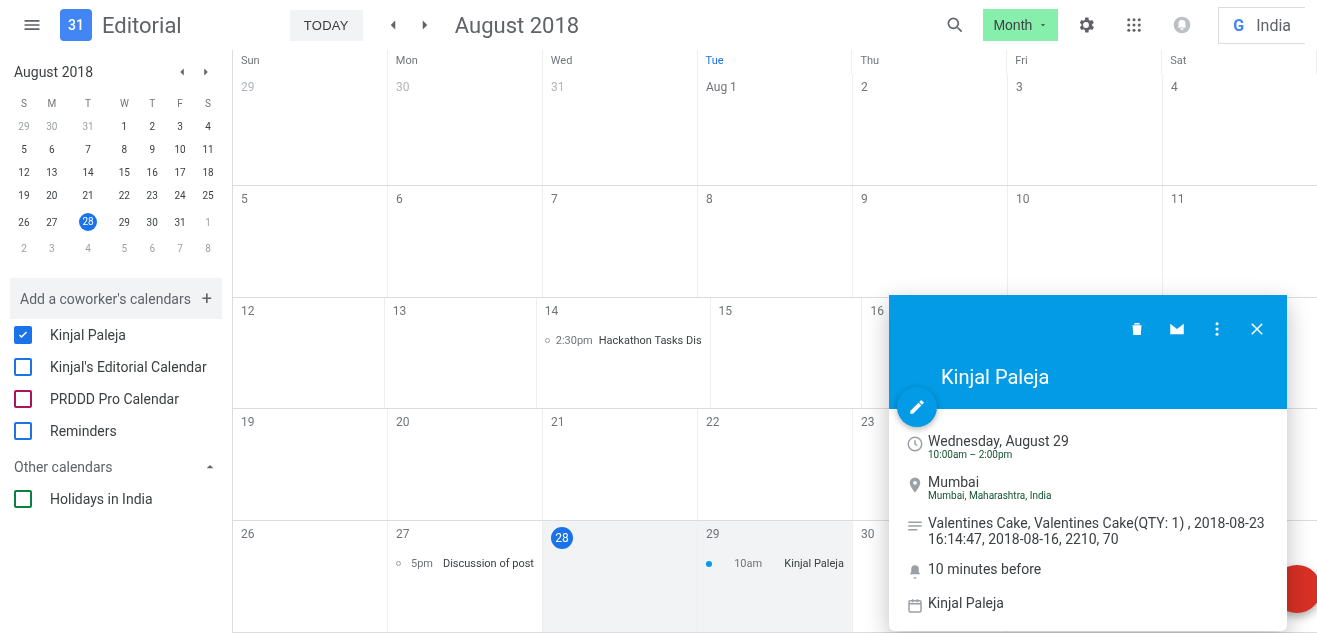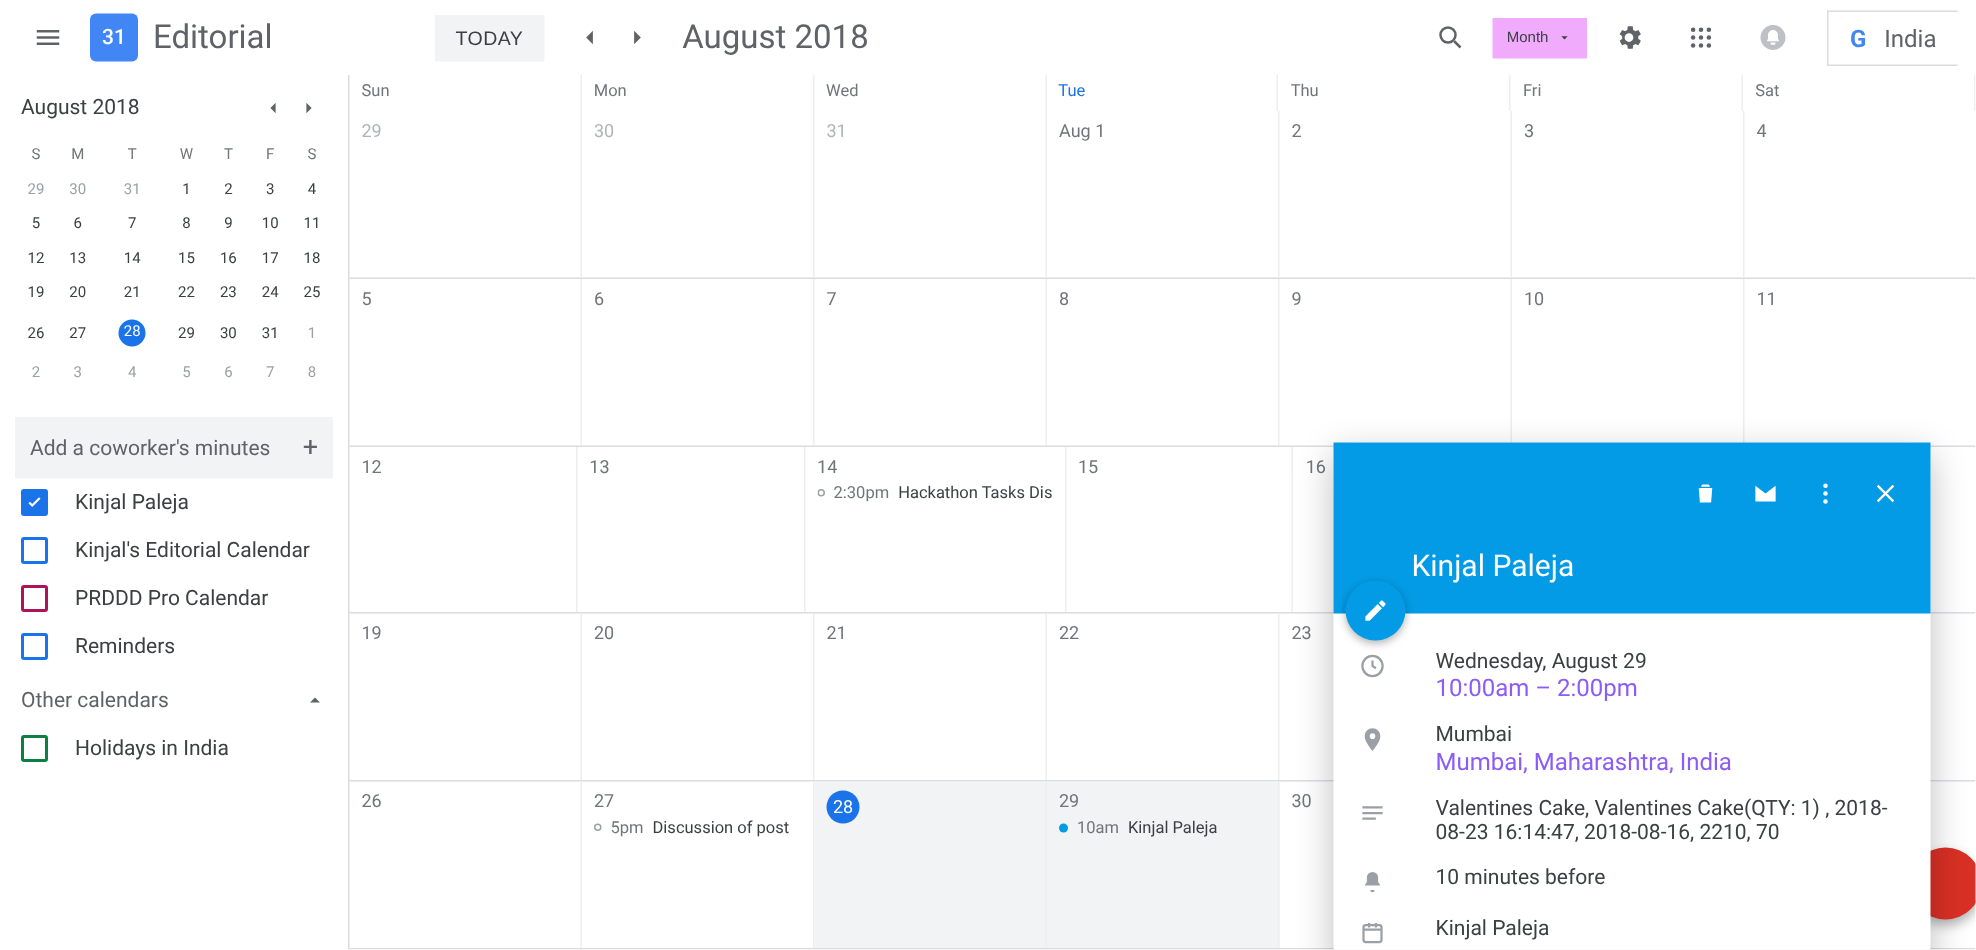--- a/index.html
+++ b/index.html
@@ -9,21 +9,21 @@
 .logo-wrap { display: flex; align-items: center; gap: 10px; margin-left: 8px; }
 .logo-box { width: 32px; height: 32px; background: #4285f4; color: #fff; font-size: 14px; font-weight: 500; display: flex; align-items: center; justify-content: center; border-radius: 4px; }
 .logo-text { font-size: 22px; color: #5f6368; }
 .header-sp1 { width: 108px; }
 .today-btn { background: #f1f3f4; border: none; padding: 8px 14px; font-size: 13px; color: #3c4043; font-weight: 500; cursor: pointer; letter-spacing: .3px; }
 .nav-arrows { display: flex; margin-left: 14px; }
 .nav-arrow { width: 32px; height: 32px; display: flex; align-items: center; justify-content: center; color: #5f6368; cursor: pointer; }
 .current-period { font-size: 22px; color: #5f6368; margin-left: 14px; }
 .header-right { margin-left: auto; display: flex; align-items: center; gap: 8px; }
 .icon-btn { width: 40px; height: 40px; display: flex; align-items: center; justify-content: center; color: #5f6368; cursor: pointer; }
-.view-dd { background: #f0abfc; border: none; padding: 8px 10px; font-size: 10px; color: #3c4043; display: flex; align-items: center; gap: 6px; cursor: pointer; }
+.view-dd { background: #86efac; border: none; padding: 8px 10px; font-size: 14px; color: #3c4043; display: flex; align-items: center; gap: 6px; cursor: pointer; }
 .gsuite { border: 1px solid #dadce0; border-right: none; padding: 8px 14px; font-size: 16px; color: #5f6368; display: flex; align-items: center; gap: 4px; margin-left: 8px; }
 .gsuite b { color: #4285f4; font-weight: 700; }
 .main { display: flex; height: calc(100% - 50px); }
 .sidebar { width: 232px; padding: 10px 10px 0 10px; flex-shrink: 0; }
 .mini-cal-header { display: flex; align-items: center; padding: 0 4px; margin-bottom: 8px; }
 .mini-cal-title { font-size: 14px; color: #3c4043; }
 .mini-nav { margin-left: auto; display: flex; }
 .mini-nav-btn { width: 24px; height: 24px; display: flex; align-items: center; justify-content: center; color: #5f6368; cursor: pointer; }
 .mini-table { width: 100%; font-size: 10px; color: #70757a; text-align: center; border-spacing: 0; }
 .mini-table th { font-weight: 400; padding: 6px 0; }
@@ -42,35 +42,35 @@
 .grid-header-row { display: flex; height: 24px; }
 .dh { flex: 1; border-right: 1px solid #eee; border-bottom: 0; padding: 4px 8px 0 8px; font-size: 11px; color: #70757a; }
 .dh.today { color: #1a73e8; }
 .grid-body { flex: 1; display: flex; flex-direction: column; }
 .week-row { flex: 1; display: flex; border-bottom: 1px solid #dadce0; }
 .day-cell { flex: 1; border-right: 1px solid #eee; padding: 6px 8px; font-size: 12px; color: #70757a; position: relative; }
 .day-cell:last-child { border-right: none; }
 .day-cell.muted { color: #b0b4b9; }
 .day-cell.highlight { background: #f1f3f4; }
 .day-num.today-circle { background: #1a73e8; color: #fff; border-radius: 50%; display: inline-block; width: 22px; height: 22px; line-height: 22px; text-align: center; }
-.evt { font-size: 11px; color: #3c4043; margin-top: 4px; display: flex; align-items: center; gap: 6px; white-space: nowrap; overflow: hidden; }
+.evt { font-size: 11px; color: #3c4043; margin-top: 16px; display: flex; align-items: center; gap: 6px; white-space: nowrap; overflow: hidden; justify-content: space-between; }
 .evt .dot { width: 6px; height: 6px; border-radius: 50%; background: #039be5; flex-shrink: 0; }
 .evt .dot.open { background: #fff; border: 1px solid #9aa0a6; width: 5px; height: 5px; }
 .evt .time { color: #70757a; }
 .popup { position: absolute; left: 889px; top: 295px; width: 398px; background: #fff; border-radius: 6px; box-shadow: 0 8px 24px rgba(0,0,0,0.25); overflow: visible; z-index: 50; }
 .popup-head { background: #039be5; color: #fff; padding: 16px 16px 20px 52px; position: relative; }
 .popup-actions { display: flex; justify-content: flex-end; gap: 4px; margin-bottom: 18px; margin-right: -4px; }
 .popup-act-btn { width: 36px; height: 36px; display: flex; align-items: center; justify-content: center; cursor: pointer; color: #fff; }
 .popup-title { font-size: 20px; font-weight: 400; }
 .edit-fab { position: absolute; left: 8px; bottom: -18px; width: 40px; height: 40px; border-radius: 50%; background: #039be5; box-shadow: 0 2px 6px rgba(0,0,0,.3); display: flex; align-items: center; justify-content: center; color: #fff; cursor: pointer; }
 .popup-body { padding: 24px 16px 16px 16px; }
-.detail-row { display: flex; gap: 32px; margin-bottom: 14px; align-items: flex-start; }
+.detail-row { display: flex; gap: 3px; margin-bottom: 14px; align-items: flex-start; }
 .detail-ico { width: 20px; display: flex; justify-content: center; color: #9aa0a6; padding-top: 2px; }
 .detail-txt { font-size: 14px; color: #3c4043; flex: 1; }
-.detail-sub { font-size: 16px; color: #8b5cf6; }
+.detail-sub { font-size: 10px; color: #14532d; }
 .fab-add { position: absolute; right: -4px; bottom: 20px; width: 48px; height: 48px; border-radius: 50%; background: #d93025; box-shadow: 0 4px 8px rgba(0,0,0,.3); z-index: 40; }
 svg { display: block; }
 </style>
 </head>
 <body>
 
 <div class="header">
   <div class="menu-btn">
     <svg width="20" height="20" viewBox="0 0 24 24" fill="currentColor">
         <path d="M3 6h18v2H3V6zm0 5h18v2H3v-2zm0 5h18v2H3v-2z"></path>
@@ -216,21 +216,21 @@
             <td class="muted">3</td>
             <td class="muted">4</td>
             <td class="muted">5</td>
             <td class="muted">6</td>
             <td class="muted">7</td>
             <td class="muted">8</td>
           </tr>
         </tbody>
     </table>
     <div class="add-cow">
-      <span>Add a coworker's minutes</span>
+      <span>Add a coworker's calendars</span>
       <span class="add-plus">+</span>
     </div>
     <div id="my-cals">
         <div class="cal-item">
           <span class="chk filled" style="color: rgb(26, 115, 232); border-color: rgb(26, 115, 232);">
             <svg width="12" height="12" viewBox="0 0 24 24" fill="none" stroke="currentColor" stroke-width="3">
               <path d="M5 12l4 4 10-10"></path>
             </svg>
           </span>
           <span>Kinjal Paleja</span>

